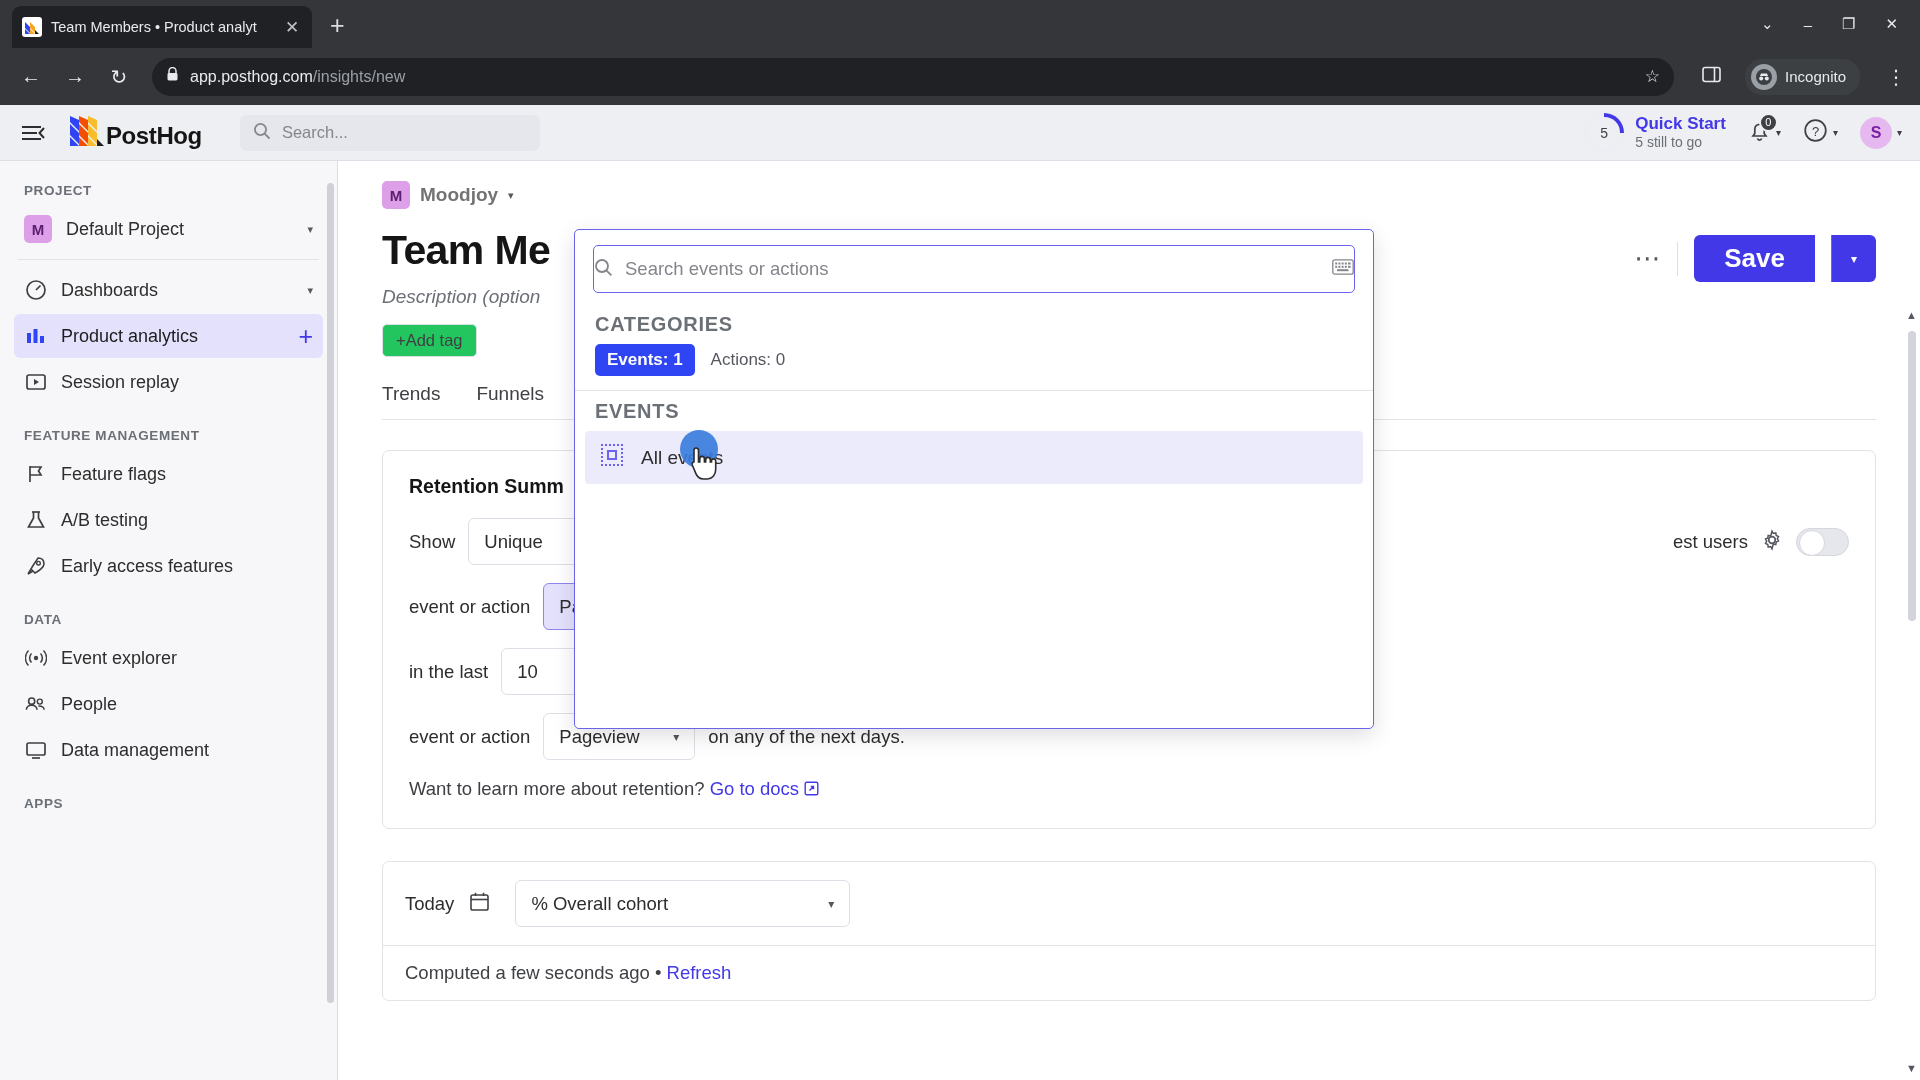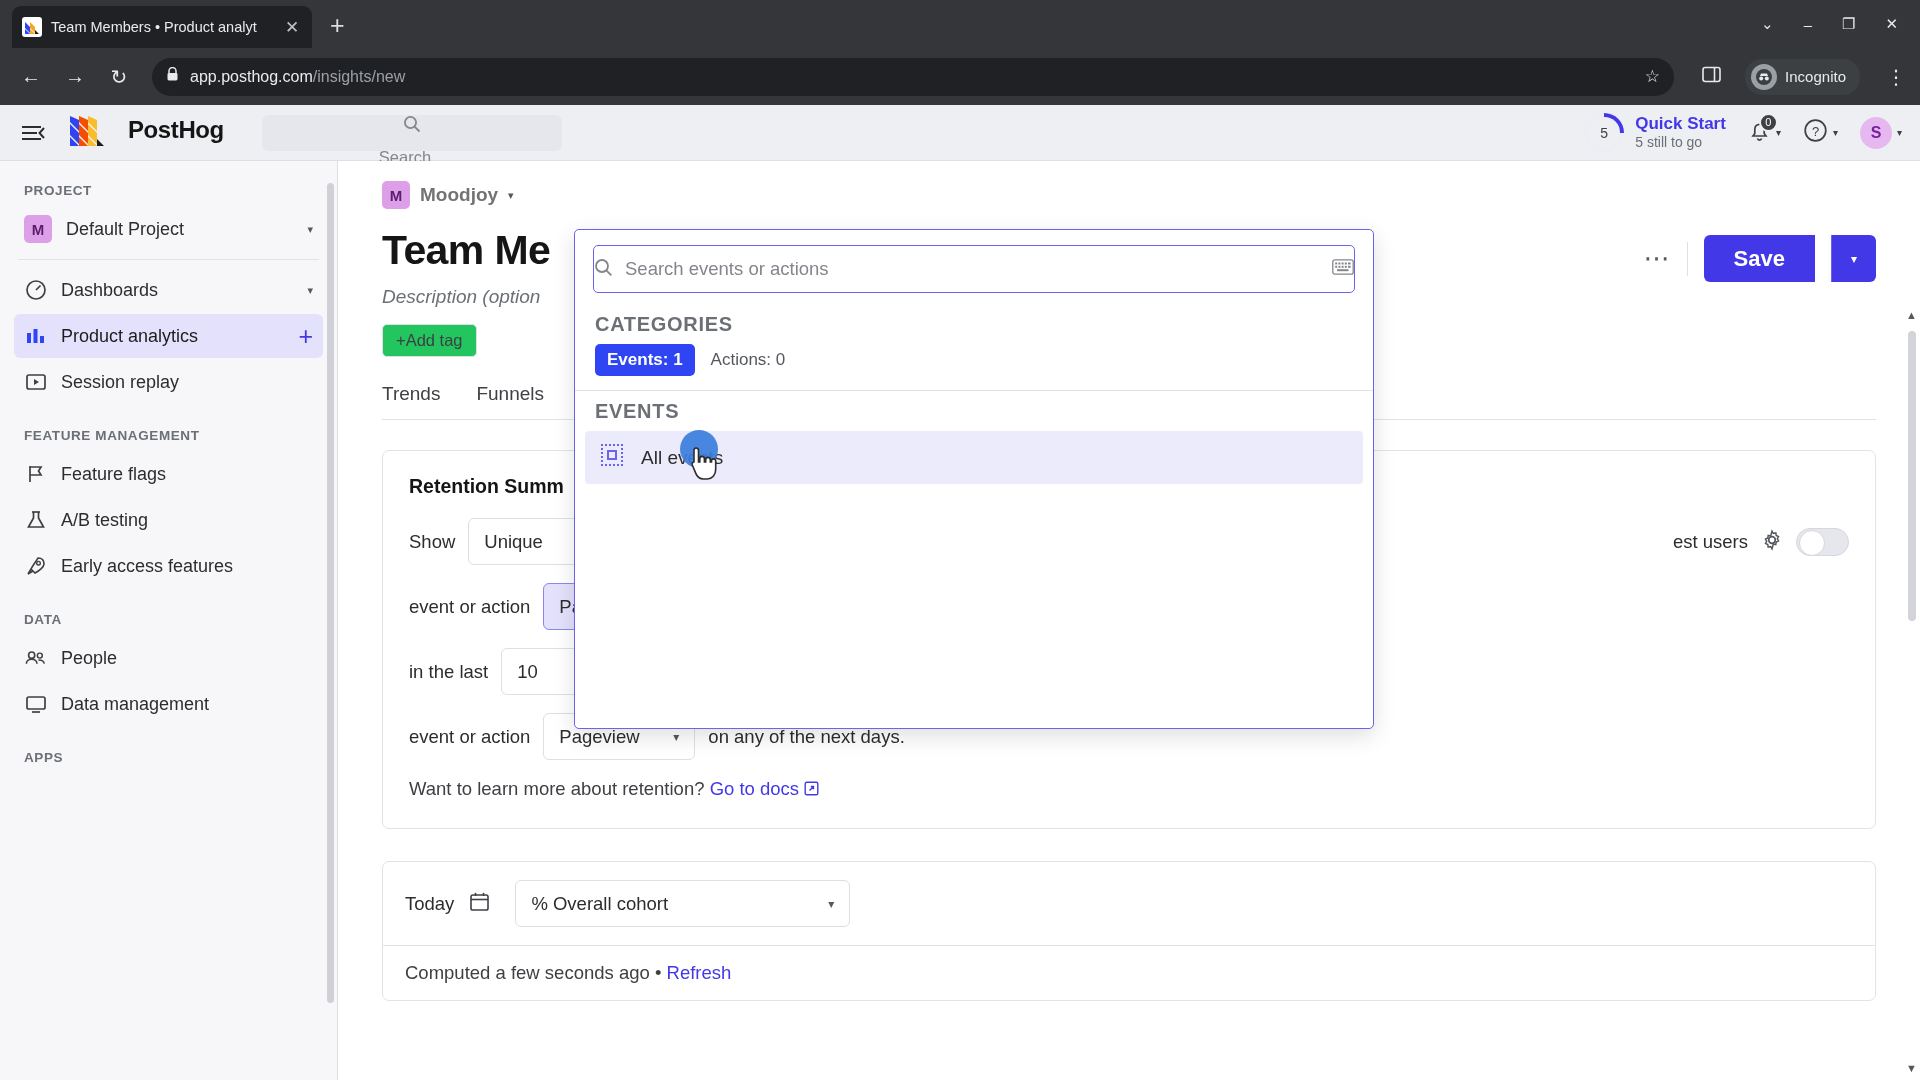--- a/index.html
+++ b/index.html
@@ -60,26 +60,26 @@
   .kebab { color: #e8eaed; font-size: 20px; margin-left: 16px; letter-spacing: 0; }
 
   
   .app { position: relative; width: 1920px; height: 975px; background: #f3f4ef; }
 
   .topbar {
     height: 56px; background: #eeeff2; border-bottom: 1px solid #dcdfe5;
     display: flex; align-items: center; padding: 0 18px; gap: 14px; position: relative;
   }
   .hamburger { width: 30px; height: 30px; display:flex; align-items:center; justify-content:center; }
-  .brand { display: flex; align-items: flex-start; gap: 24px; margin-left: 8px; }
+  .brand { display: flex; align-items: flex-end; gap: 2px; margin-left: 8px; }
   .brand-name { font-size: 24px; font-weight: 700; color: #151515; letter-spacing: -0.4px; }
   .topsearch {
     width: 300px; height: 36px; background: #e6e7ec; border-radius: 6px;
     display: flex; align-items: center; gap: 11px; padding: 0 13px; margin-left: 24px;
-    color: #84868c; font-size: 16.5px; flex-direction: column;
+    color: #84868c; font-size: 16.5px;
   }
   .topright { margin-left: auto; display: flex; align-items: center; gap: 22px; }
   .quickstart { display: flex; align-items: center; gap: 11px; }
   .qs-ring {
     width: 40px; height: 40px; border-radius: 50%;
     background: conic-gradient(#4338e8 0deg 90deg, #eceef3 90deg 360deg);
     display: flex; align-items: center; justify-content: center; position: relative;
   }
   .qs-ring::after {
     content: ""; position: absolute; width: 31px; height: 31px; border-radius: 50%;
@@ -148,21 +148,21 @@
     color: #5b1e6e; font-weight: 700; font-size: 15px;
   }
   .bc-text { font-size: 19px; color: #737373; font-weight: 600; }
 
   .title-row { display: flex; align-items: flex-start; }
   .page-title { font-size: 41px; font-weight: 700; color: #151515; letter-spacing: -0.6px; }
   .title-actions { margin-left: auto; display: flex; align-items: center; gap: 16px; padding-top: 8px; }
   .dots { font-size: 26px; color: #55585f; letter-spacing: 1px; }
   .vsep { width: 1px; height: 34px; background: #dcdfe5; }
   .btn-save {
-    background: #4338e8; color: #fff; font-size: 22px; font-weight: 600;
+    background: #4338e8; color: #fff; font-size: 26px; font-weight: 600;
     height: 47px; padding: 0 30px; border-radius: 6px 0 0 6px;
     display: flex; align-items: center;
   }
   .btn-save-caret {
     background: #4338e8; color: #fff; height: 47px; width: 45px;
     border-radius: 0 6px 6px 0; display:flex; align-items:center; justify-content:center;
     border-left: 1px solid #6b62ee; font-size: 12px;
   }
   .desc { font-size: 19px; color: #6b6f76; font-style: italic; margin-top: 12px; }
   .add-tag {
@@ -480,20 +480,30 @@
                 <path d="M13 3c4 0 6 2 6 6 0 3-5 7-9 9l-4-4c2-4 6-9 7-11z" stroke="#3f4044" stroke-width="1.6" fill="none"></path>
                 <circle cx="13.5" cy="8.2" r="1.8" stroke="#3f4044" stroke-width="1.4" fill="none"></circle>
                 <path d="M6 14l-3 5 5-3" stroke="#3f4044" stroke-width="1.6" fill="none"></path>
               </svg>
           </span>
           <span class="lbl">Early access features</span>
         </div>
 
         <div class="sec-label">DATA</div>
 
+        <div class="nav-item">
+          <span class="ico">
+            <svg width="22" height="22" viewBox="0 0 22 22">
+                <circle cx="11" cy="11" r="2.2" fill="#3f4044"></circle>
+                <path d="M6.5 6.5a6.4 6.4 0 000 9M15.5 6.5a6.4 6.4 0 010 9" stroke="#3f4044" stroke-width="1.6" fill="none"></path>
+                <path d="M3.5 3.5a10.6 10.6 0 000 15M18.5 3.5a10.6 10.6 0 010 15" stroke="#3f4044" stroke-width="1.4" fill="none"></path>
+              </svg>
+          </span>
+          <span class="lbl">Event explorer</span>
+        </div>
 
         <div class="nav-item">
           <span class="ico">
             <svg width="24" height="22" viewBox="0 0 24 22">
                 <circle cx="8" cy="8" r="3.2" stroke="#3f4044" stroke-width="1.7" fill="none"></circle>
                 <circle cx="16.5" cy="8.5" r="2.6" stroke="#3f4044" stroke-width="1.5" fill="none"></circle>
                 <path d="M2.5 17c0-3 2.5-4.7 5.5-4.7s5.5 1.7 5.5 4.7" stroke="#3f4044" stroke-width="1.7" fill="none"></path>
                 <path d="M15 13c3 0 6 1.3 6 4" stroke="#3f4044" stroke-width="1.5" fill="none"></path>
               </svg>
           </span>

